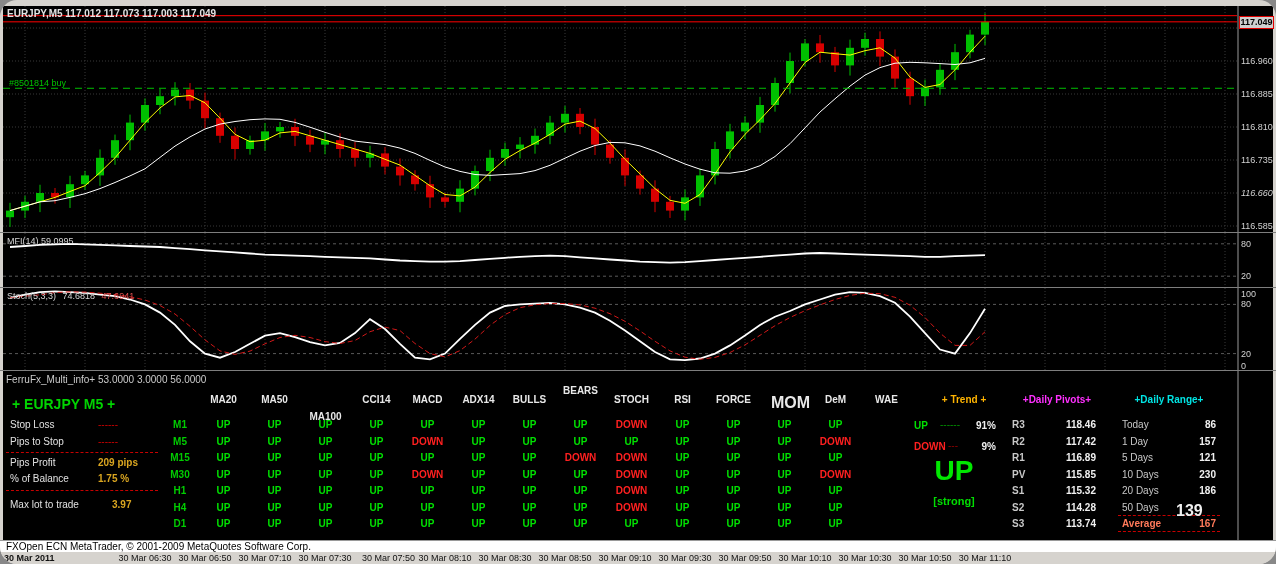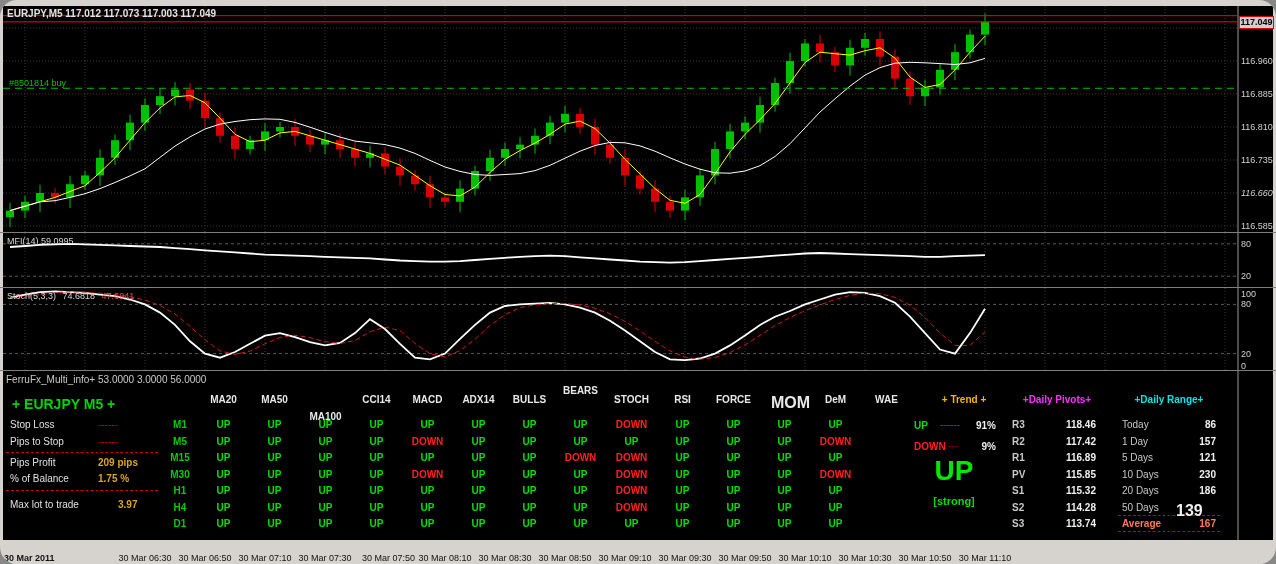--- a/index.html
+++ b/index.html
@@ -435,21 +435,21 @@
       <div style="position: absolute; white-space: nowrap; left: 810px; top: 518px; width: 51px; text-align: center; font-size: 10px; font-weight: bold; color: rgb(0, 224, 0);">UP</div>
       <div style="position: absolute; white-space: nowrap; left: 10px; top: 419px; font-size: 10px; color: rgb(224, 224, 224);">Stop Loss</div>
       <div style="position: absolute; white-space: nowrap; left: 98px; top: 419px; color: rgb(204, 0, 0); font-size: 10px;">------</div>
       <div style="position: absolute; white-space: nowrap; left: 10px; top: 436px; font-size: 10px; color: rgb(224, 224, 224);">Pips to Stop</div>
       <div style="position: absolute; white-space: nowrap; left: 98px; top: 436px; color: rgb(204, 0, 0); font-size: 10px;">------</div>
       <div style="position: absolute; white-space: nowrap; left: 10px; top: 457px; font-size: 10px; color: rgb(224, 224, 224);">Pips Profit</div>
       <div style="position: absolute; white-space: nowrap; left: 98px; top: 457px; color: rgb(217, 165, 32); font-size: 10px; font-weight: bold;">209 pips</div>
       <div style="position: absolute; white-space: nowrap; left: 10px; top: 473px; font-size: 10px; color: rgb(224, 224, 224);">% of Balance</div>
       <div style="position: absolute; white-space: nowrap; left: 98px; top: 473px; color: rgb(217, 165, 32); font-size: 10px; font-weight: bold;">1.75 %</div>
       <div style="position: absolute; white-space: nowrap; left: 10px; top: 499px; font-size: 10px; color: rgb(224, 224, 224);">Max lot to trade</div>
-      <div style="position: absolute; white-space: nowrap; left: 112px; top: 499px; color: rgb(217, 165, 32); font-size: 10px; font-weight: bold; margin-left: 6px;">3.97</div>
+      <div style="position: absolute; white-space: nowrap; left: 112px; top: 499px; color: rgb(217, 165, 32); font-size: 10px; font-weight: bold;">3.97</div>
       <div style="position: absolute; white-space: nowrap; left: 1012px; top: 419px; font-size: 10px; font-weight: bold; color: rgb(200, 200, 200);">R3</div>
       <div style="position: absolute; white-space: nowrap; left: 1042px; top: 419px; width: 54px; text-align: right; font-size: 10px; font-weight: bold; color: rgb(240, 240, 240);">118.46</div>
       <div style="position: absolute; white-space: nowrap; left: 1012px; top: 435.5px; font-size: 10px; font-weight: bold; color: rgb(200, 200, 200);">R2</div>
       <div style="position: absolute; white-space: nowrap; left: 1042px; top: 435.5px; width: 54px; text-align: right; font-size: 10px; font-weight: bold; color: rgb(240, 240, 240);">117.42</div>
       <div style="position: absolute; white-space: nowrap; left: 1012px; top: 452px; font-size: 10px; font-weight: bold; color: rgb(200, 200, 200);">R1</div>
       <div style="position: absolute; white-space: nowrap; left: 1042px; top: 452px; width: 54px; text-align: right; font-size: 10px; font-weight: bold; color: rgb(240, 240, 240);">116.89</div>
       <div style="position: absolute; white-space: nowrap; left: 1012px; top: 468.5px; font-size: 10px; font-weight: bold; color: rgb(200, 200, 200);">PV</div>
       <div style="position: absolute; white-space: nowrap; left: 1042px; top: 468.5px; width: 54px; text-align: right; font-size: 10px; font-weight: bold; color: rgb(240, 240, 240);">115.85</div>
       <div style="position: absolute; white-space: nowrap; left: 1012px; top: 485px; font-size: 10px; font-weight: bold; color: rgb(200, 200, 200);">S1</div>
       <div style="position: absolute; white-space: nowrap; left: 1042px; top: 485px; width: 54px; text-align: right; font-size: 10px; font-weight: bold; color: rgb(240, 240, 240);">115.32</div>
@@ -466,20 +466,23 @@
       <div style="position: absolute; white-space: nowrap; left: 1122px; top: 468.5px; font-size: 10px; color: rgb(200, 200, 200);">10 Days</div>
       <div style="position: absolute; white-space: nowrap; left: 1176px; top: 468.5px; width: 40px; text-align: right; font-size: 10px; font-weight: bold; color: rgb(240, 240, 240);">230</div>
       <div style="position: absolute; white-space: nowrap; left: 1122px; top: 485px; font-size: 10px; color: rgb(200, 200, 200);">20 Days</div>
       <div style="position: absolute; white-space: nowrap; left: 1176px; top: 485px; width: 40px; text-align: right; font-size: 10px; font-weight: bold; color: rgb(240, 240, 240);">186</div>
       <div style="position: absolute; white-space: nowrap; left: 1122px; top: 501.5px; font-size: 10px; color: rgb(200, 200, 200);">50 Days</div>
       <div style="position: absolute; white-space: nowrap; left: 1176px; top: 501.5px; width: 40px; text-align: left; font-size: 16px; font-weight: bold; color: rgb(240, 240, 240);">139</div>
       <div style="position: absolute; white-space: nowrap; left: 1122px; top: 518px; font-size: 10px; font-weight: bold; color: rgb(255, 122, 90);">Average</div>
       <div style="position: absolute; white-space: nowrap; left: 1176px; top: 518px; width: 40px; text-align: right; font-size: 10px; font-weight: bold; color: rgb(255, 122, 90);">167</div>
     </div>
 
+  <div id="statusBar">
+    <span>FXOpen ECN MetaTrader, © 2001-2009 MetaQuotes Software Corp.</span>
+  </div>
   <div id="timeAxis">
       <div style="left: 4px; top: 1px; font-weight: bold;">30 Mar 2011</div>
       <div style="left: 115px; top: 1px; width: 60px; text-align: center;">30 Mar 06:30</div>
       <div style="left: 175px; top: 1px; width: 60px; text-align: center;">30 Mar 06:50</div>
       <div style="left: 235px; top: 1px; width: 60px; text-align: center;">30 Mar 07:10</div>
       <div style="left: 295px; top: 1px; width: 60px; text-align: center;">30 Mar 07:30</div>
       <div style="left: 355px; top: 1px; width: 60px; text-align: right;">30 Mar 07:50</div>
       <div style="left: 415px; top: 1px; width: 60px; text-align: center;">30 Mar 08:10</div>
       <div style="left: 475px; top: 1px; width: 60px; text-align: center;">30 Mar 08:30</div>
       <div style="left: 535px; top: 1px; width: 60px; text-align: center;">30 Mar 08:50</div>

